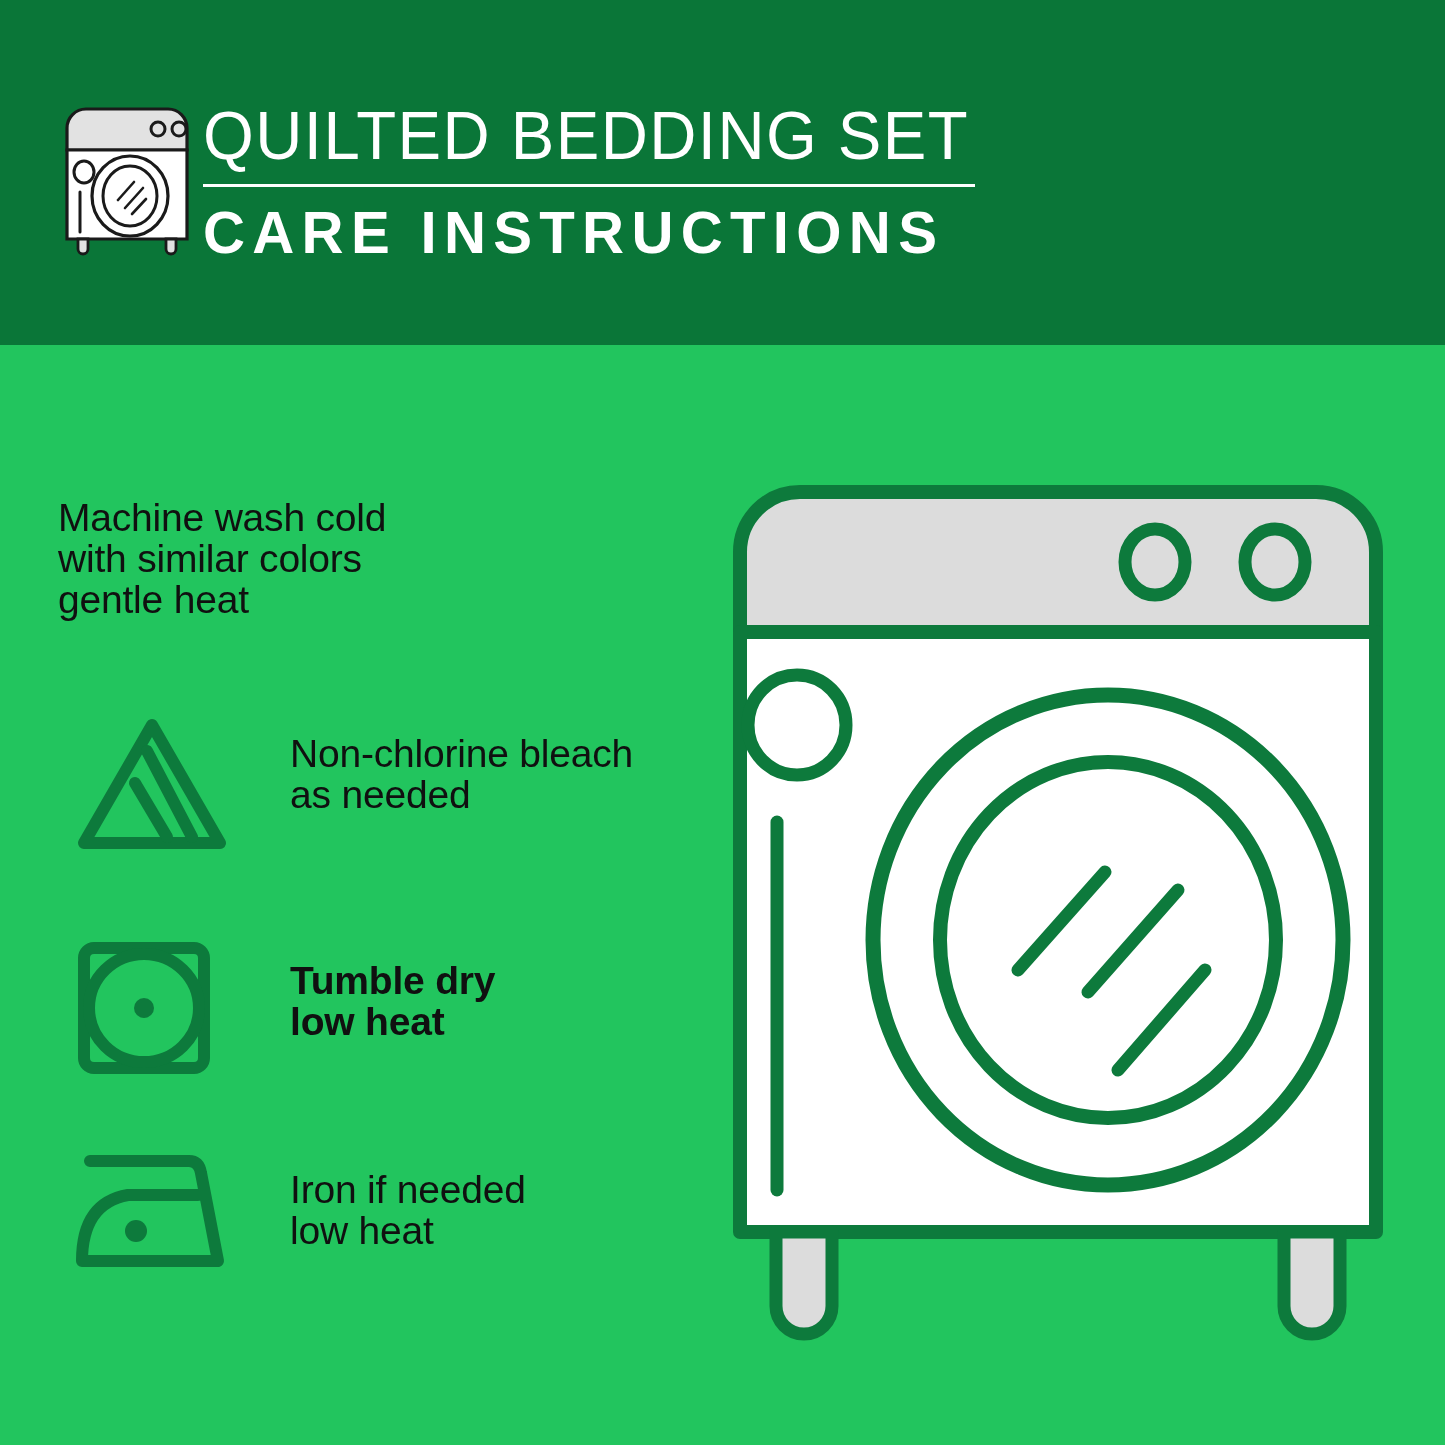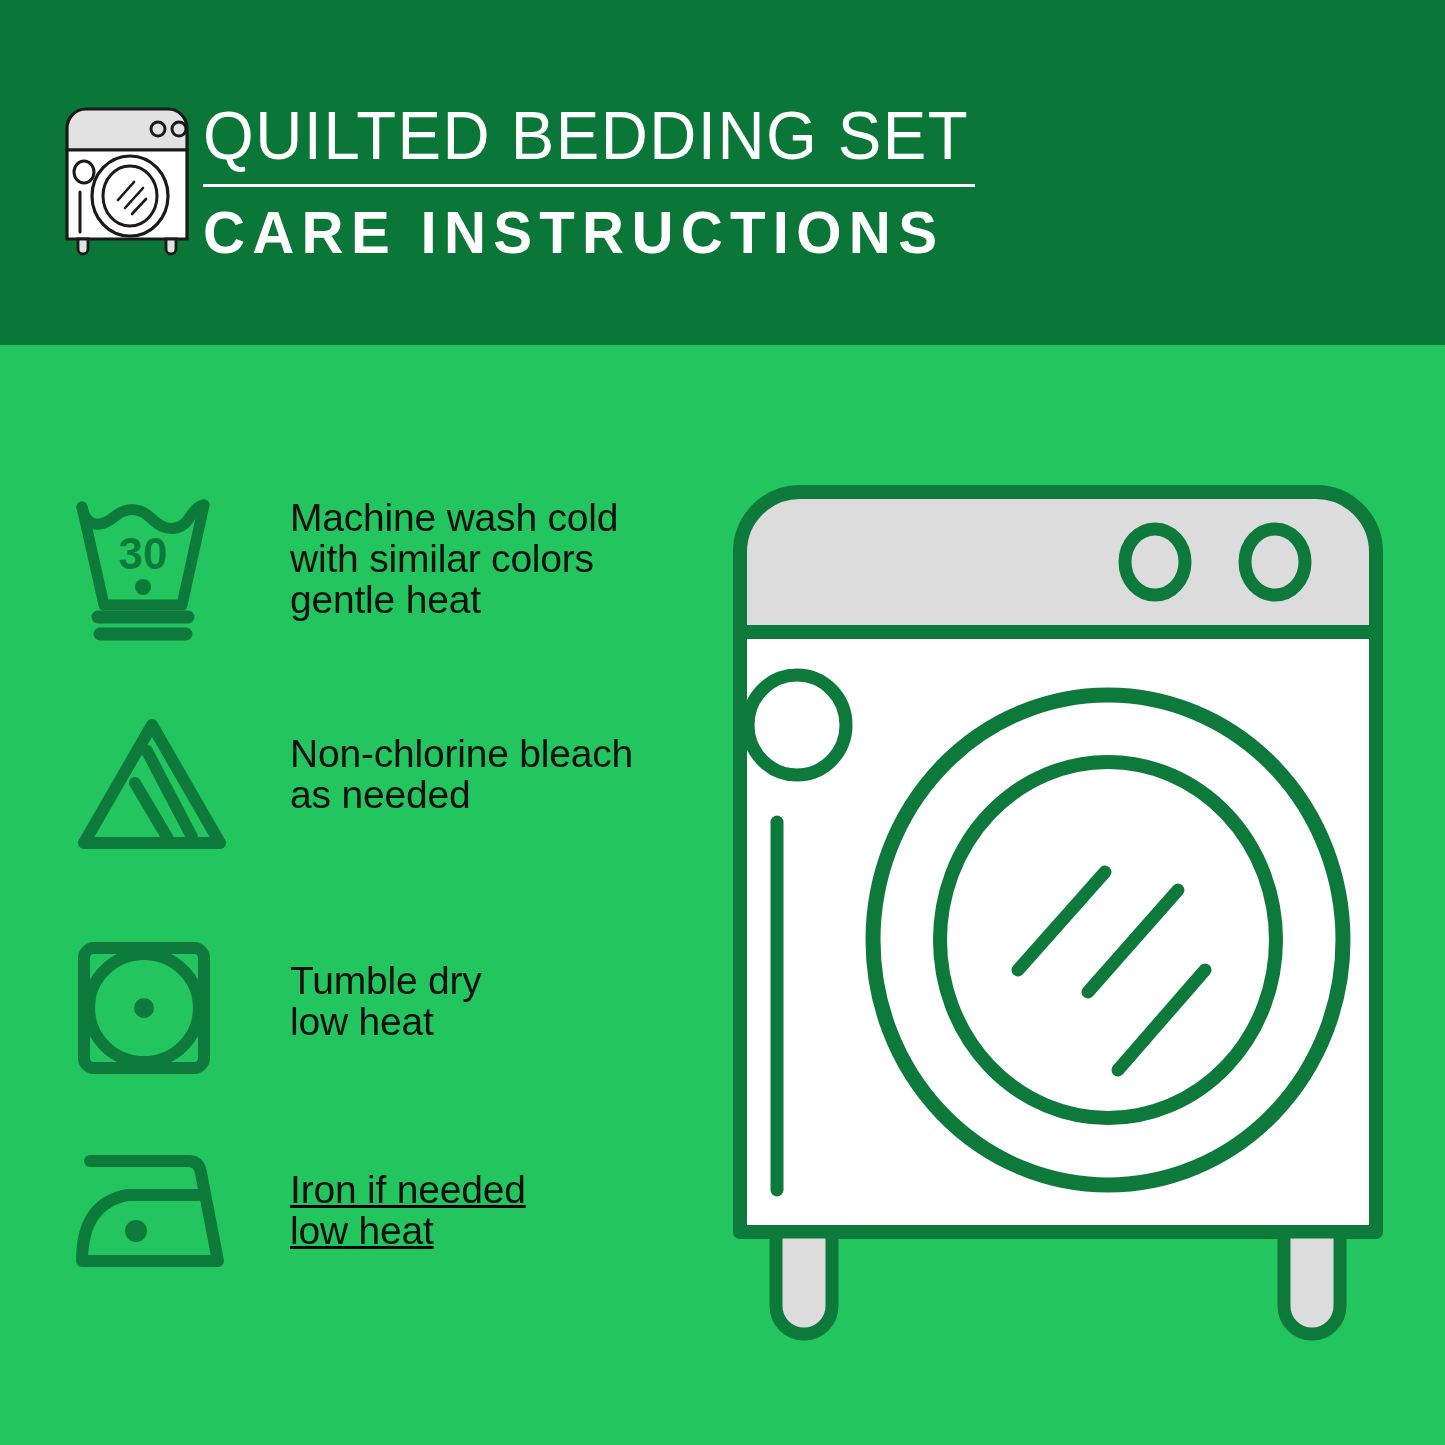--- a/index.html
+++ b/index.html
@@ -89,21 +89,21 @@
     position: absolute;
     left: 0;
     width: 700px;
     display: flex;
     align-items: flex-start;
   }
 
   .care-row-0 { top: 148px; }
   .care-row-1 { top: 368px; }
   .care-row-2 { top: 593px; }
-  .care-row-3 { top: 800px; text-decoration: underline; }
+  .care-row-3 { top: 800px; }
 
   .care-icon {
     width: 160px;
     margin-left: 72px;
     flex: 0 0 auto;
   }
 
   .care-icon svg { display: block; }
 
   .care-text {
@@ -113,21 +113,21 @@
     line-height: 41px;
     color: #101010;
     font-weight: 400;
     letter-spacing: -0.2px;
     padding-top: 4px;
   }
 
   .care-text .line { display: block; white-space: nowrap; }
 
   .care-row-1 .care-text { padding-top: 20px; }
-  .care-row-2 .care-text { padding-top: 22px; }
+  .care-row-2 .care-text { padding-top: 22px; font-weight: bold; }
   .care-row-3 .care-text { padding-top: 24px; }
 
   
   .machine-illustration {
     position: absolute;
     left: 718px;
     top: 470px;
     width: 680px;
     height: 890px;
   }
@@ -171,34 +171,20 @@
       <div class="title-main">QUILTED BEDDING SET</div>
       <div class="title-divider"></div>
       <div class="title-sub">CARE INSTRUCTIONS</div>
     </div>
 
   </div>
 
   <div class="care-list">
 
     <div class="care-row care-row-0">
-      <div class="care-icon">
-        <svg width="160" height="148" viewBox="0 0 160 148" xmlns="http://www.w3.org/2000/svg">
-          <g fill="none" stroke="#0d7a3c" stroke-width="11" stroke-linecap="round" stroke-linejoin="round">
-            <path d="M10 14 C14 36 30 34 42 24 C54 14 68 14 80 26 C92 38 108 40 118 24 C124 14 128 12 132 12"></path>
-            <path d="M10 14 L32 112 L110 112 L132 12"></path>
-          </g>
-          <g fill="none" stroke="#0d7a3c" stroke-width="13" stroke-linecap="round">
-            <line x1="26" y1="124" x2="116" y2="124"></line>
-            <line x1="28" y1="141" x2="114" y2="141"></line>
-          </g>
-          <text x="71" y="76" font-family="Liberation Sans, sans-serif" font-size="44" font-weight="700" fill="#0d7a3c" text-anchor="middle">30</text>
-          <circle cx="71" cy="94" r="8" fill="#0d7a3c"></circle>
-        </svg>
-      </div>
       <div class="care-text">
         <span class="line">Machine wash cold</span>
         <span class="line">with similar colors</span>
         <span class="line">gentle heat</span>
       </div>
     </div>
 
     <div class="care-row care-row-1">
       <div class="care-icon">
         <svg width="160" height="142" viewBox="0 0 160 142" xmlns="http://www.w3.org/2000/svg">

